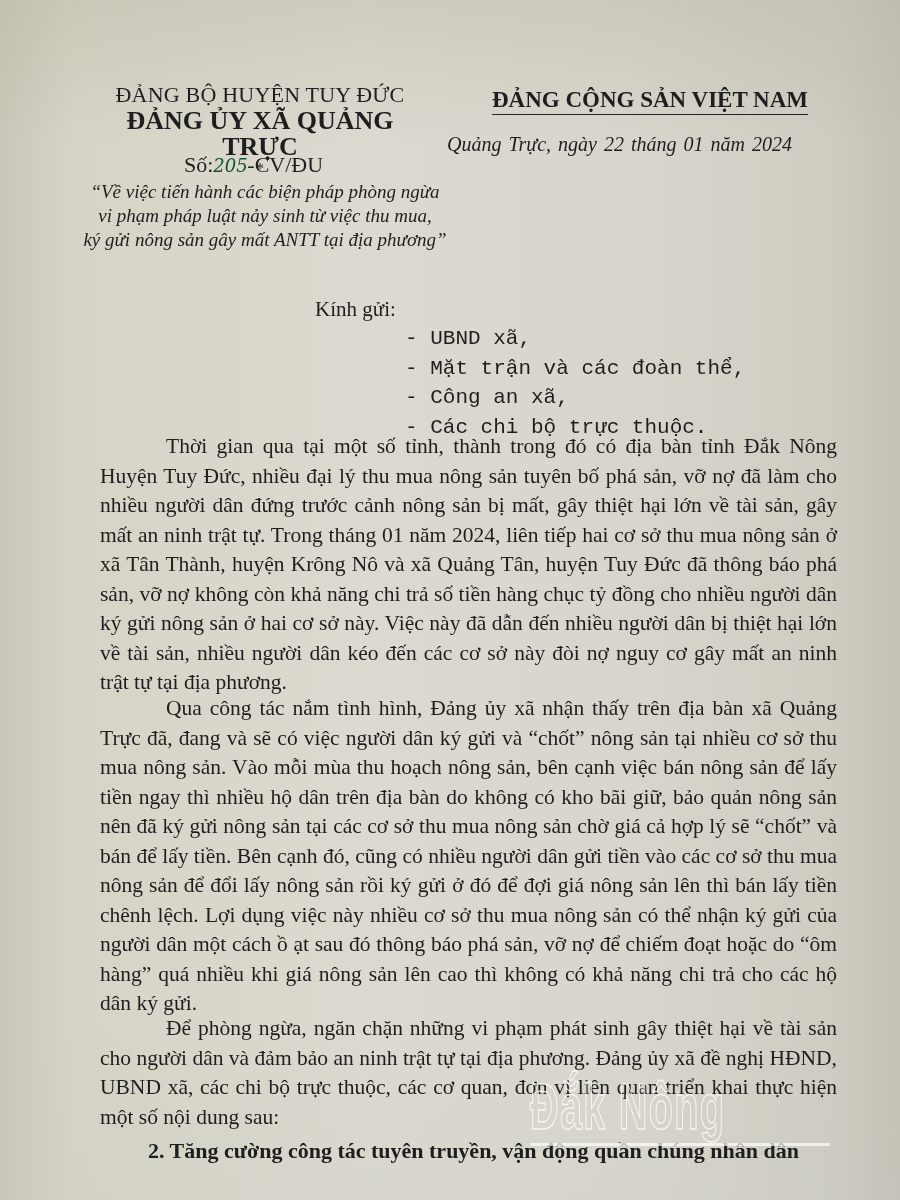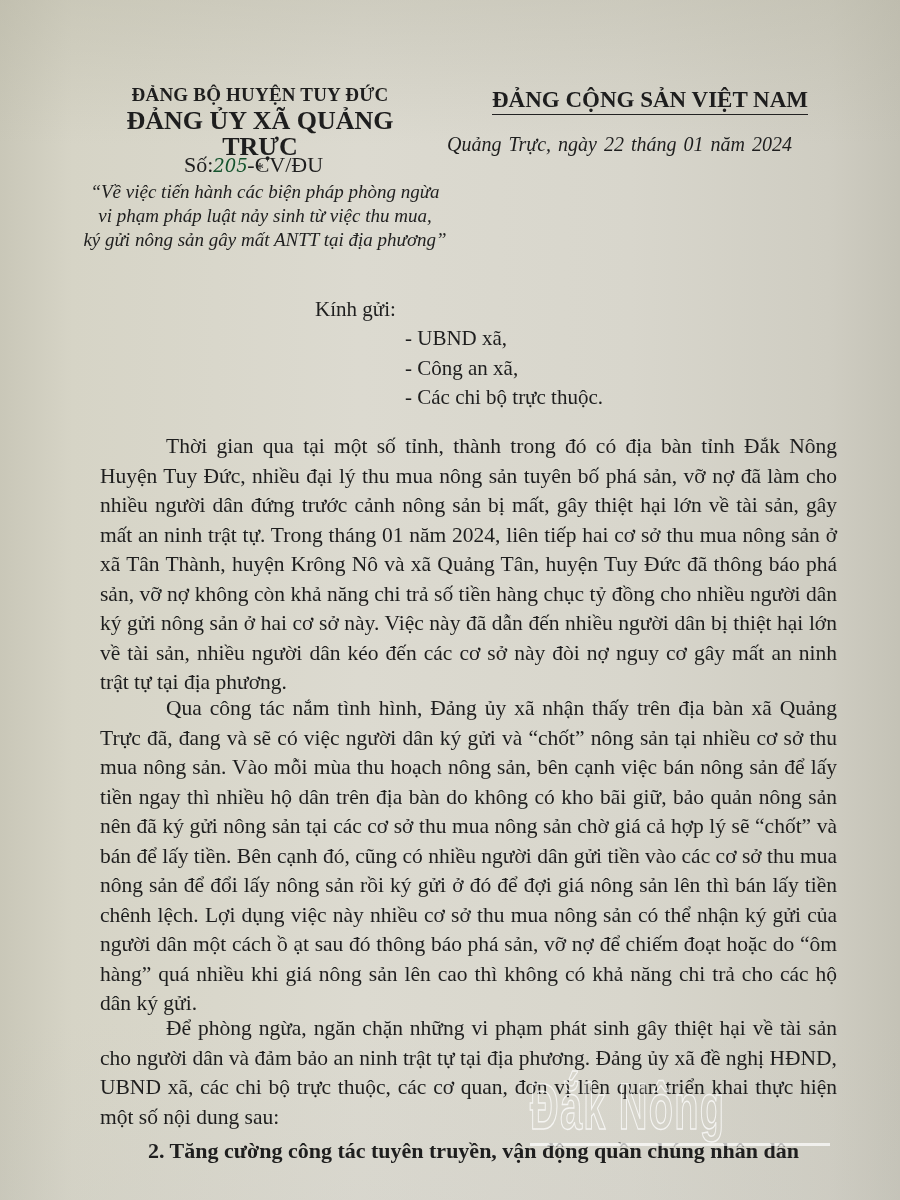--- a/index.html
+++ b/index.html
@@ -22,24 +22,23 @@
     pointer-events: none;
   }
   .hdr-left {
     position: absolute;
     left: 100px;
     top: 82px;
     width: 320px;
     text-align: center;
   }
   .hdr-left .l1 {
-    font-size: 19px;
+    font-size: 22px;
     line-height: 26px;
     letter-spacing: 0.2px;
-    font-weight: bold;
   }
   .hdr-left .l2 {
     font-size: 26px;
     line-height: 26px;
     font-weight: bold;
   }
   .hdr-left .star {
     font-size: 16px;
     line-height: 14px;
     margin-top: 2px;
@@ -98,20 +97,21 @@
     left: 315px;
     top: 266px;
     font-size: 21px;
     line-height: 29px;
     margin-top: 29px;
   }
   .recipients ul {
     list-style: none;
     margin: 0;
     padding: 0 0 0 90px;
+    font-family: Liberation Mono, monospace;
   }
   .recipients li {
     line-height: 29.5px;
   }
   .body-text {
     position: absolute;
     left: 87px;
     width: 763px;
     font-size: 21.5px;
     line-height: 29.5px;
@@ -179,20 +179,21 @@
 <div class="hdr-right">
   <span class="country">ĐẢNG CỘNG SẢN VIỆT NAM</span>
 </div>
 
 <div class="date-line">Quảng Trực, ngày  22  tháng  01  năm 2024</div>
 
 <div class="recipients">
   <div>Kính gửi:</div>
   <ul>
     <li>- UBND xã,</li>
+    <li>- Mặt trận và các đoàn thể,</li>
     <li>- Công an xã,</li>
     <li>- Các chi bộ trực thuộc.</li>
   </ul>
 </div>
 
 <div class="body-text" id="p1">
   <p class="para">Thời gian qua tại một số tỉnh, thành trong đó có địa bàn tỉnh Đắk Nông Huyện Tuy Đức, nhiều đại lý thu mua nông sản tuyên bố phá sản, vỡ nợ đã làm cho nhiều người dân đứng trước cảnh nông sản bị mất, gây thiệt hại lớn về tài sản, gây mất an ninh trật tự. Trong tháng 01 năm 2024, liên tiếp hai cơ sở thu mua nông sản ở xã Tân Thành, huyện Krông Nô và xã Quảng Tân, huyện Tuy Đức đã thông báo phá sản, vỡ nợ không còn khả năng chi trả số tiền hàng chục tỷ đồng cho nhiều người dân ký gửi nông sản ở hai cơ sở này. Việc này đã dẫn đến nhiều người dân bị thiệt hại lớn về tài sản, nhiều người dân kéo đến các cơ sở này đòi nợ nguy cơ gây mất an ninh trật tự tại địa phương.</p>
 </div>
 
 <div class="body-text" id="p2">

